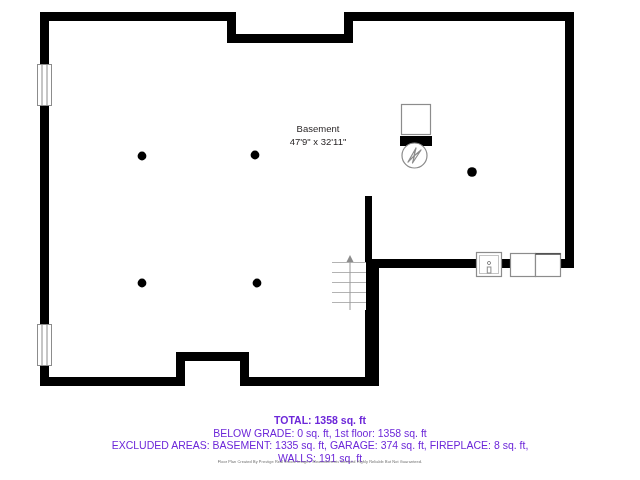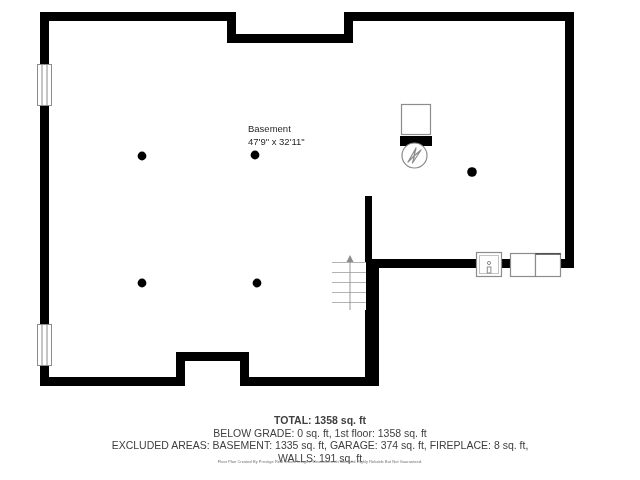--- a/index.html
+++ b/index.html
@@ -30,20 +30,21 @@
   }
   #plan-svg {
     display: block;
     width: 640px;
     height: 412px;
   }
 
   
   .room-label {
     position: absolute;
+    text-align: center;
     color: #231f20;
     line-height: 1.35;
     white-space: nowrap;
   }
   .room-label .room-name {
     display: block;
     font-size: 9.5px;
   }
   .room-label .room-dims {
     display: block;
@@ -55,21 +56,21 @@
     width: 140px;
   }
 
   
   #summary {
     position: absolute;
     left: 0;
     top: 414px;
     width: 640px;
     text-align: center;
-    color: #404040;
+    color: #6d28d9;
   }
   #summary .line {
     display: block;
     font-size: 10.5px;
     line-height: 12.4px;
     white-space: nowrap;
   }
   #summary .total {
     font-weight: bold;
     font-size: 10.5px;

